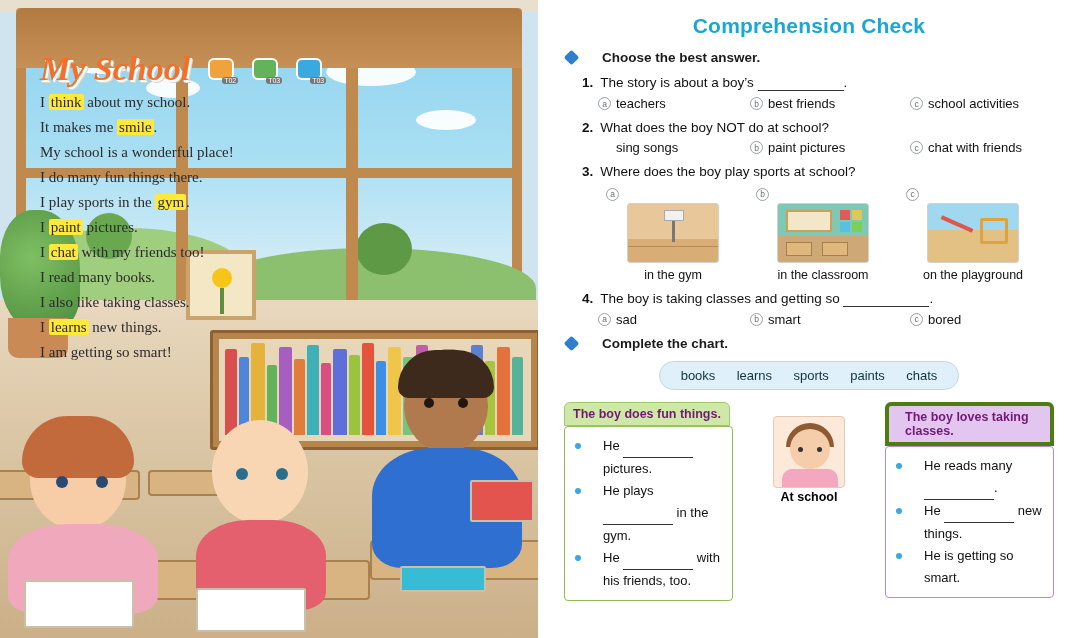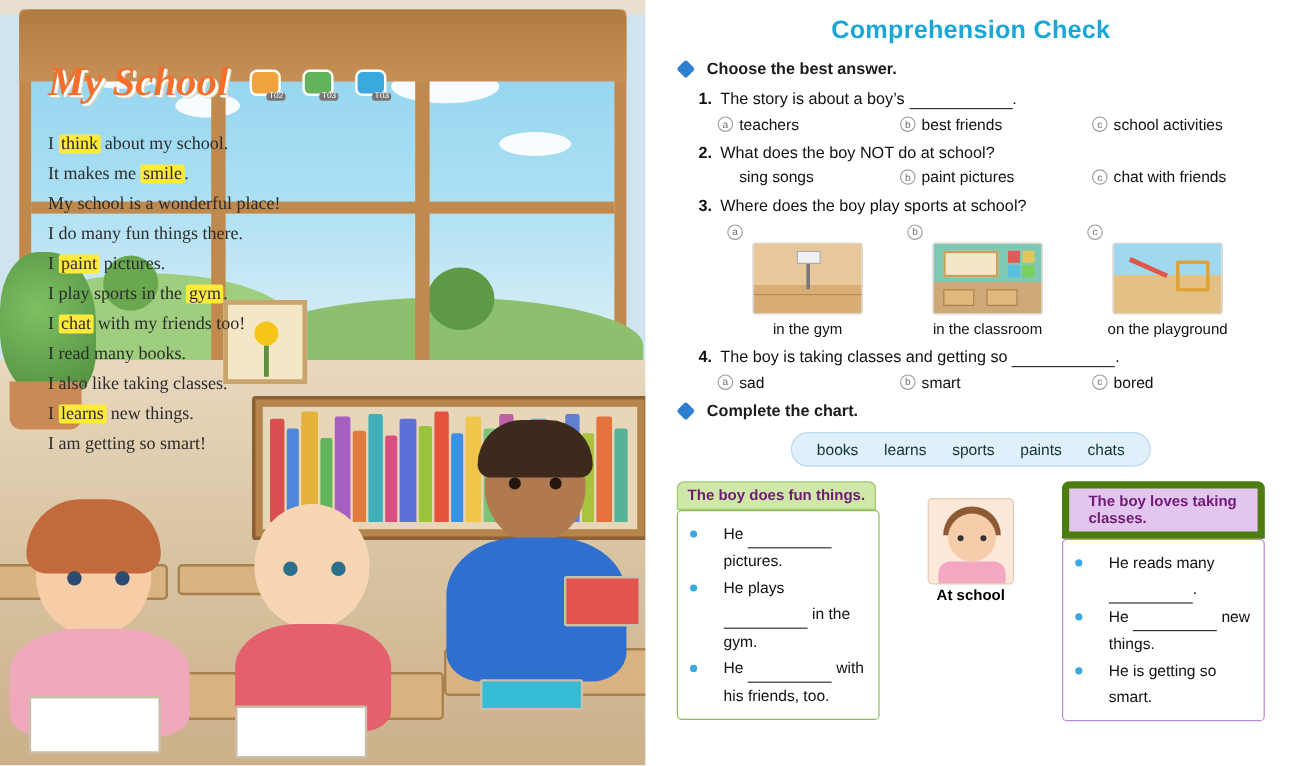--- a/index.html
+++ b/index.html
@@ -73,31 +73,31 @@
   .poem-title {
     font-family:"Liberation Serif", serif; font-style:italic; font-weight:bold;
     font-size:34px; color:#f36f2b; text-shadow:2px 2px 0 #ffffff, 3px 3px 0 #e0d6c2;
     margin:0;
   }
   .audio-badge {
     width:26px; height:22px; border-radius:6px; position:relative;
     display:inline-block; border:2px solid #ffffff;
   }
   .audio-badge .cap { position:absolute; right:-6px; bottom:-6px; font-size:7px; color:#fff; background:#777; border-radius:3px; padding:0 2px;}
-  .poem-lines { margin-top:20px; font-family:"Liberation Serif", serif; font-size:15px; color:#2b2b2b; line-height:25px; }
+  .poem-lines { margin-top:2px; font-family:"Liberation Serif", serif; font-size:15px; color:#2b2b2b; line-height:25px; }
   .poem-lines div { white-space:nowrap; }
   .hl { background:#ffe93b; padding:0 2px; border-radius:2px; }
 
   
   .right { position:relative; width:542px; height:638px; background:#ffffff; padding:0 26px; }
   h2.section {
     text-align:center; color:#1aa7d8; font-size:21px; font-weight:bold; margin:14px 0 12px 0;
     letter-spacing:.2px;
   }
-  .direction { display:flex; align-items:center; gap:12px; margin:0 0 10px 2px; }
+  .direction { display:flex; align-items:center; gap:25px; margin:0 0 10px 2px; }
   .diamond {
     width:11px; height:11px; background:#2f7fd0; transform:rotate(45deg);
     border-radius:2px; flex:none;
   }
   .direction .dtext { font-size:13.5px; font-weight:bold; color:#1b1b1b; }
 
   .q { margin:0 0 9px 0; }
   .q-head { display:flex; gap:7px; font-size:13.5px; color:#111; margin-left:18px; }
   .q-num { font-weight:bold; }
   .blank { border-bottom:1.3px solid #333; display:inline-block; min-width:86px; }
@@ -137,21 +137,21 @@
     border-radius:16px; padding:6px 10px; display:flex; justify-content:space-around;
     font-size:13px; color:#133;
   }
   .chart-row { display:flex; gap:10px; position:relative; }
   .chart-col { width:195px; }
   .chart-head {
     font-size:12.5px; font-weight:bold; color:#701a75; padding:4px 8px; border-radius:6px 6px 0 0;
     display:inline-block;
   }
   .head-green { background:#cfe8a8; border:1px solid #9fc96d; }
-  .head-purple { background:#e3c6ef; border:6px solid #4d7c0f;padding-left:16px; }
+  .head-purple { background:#e3c6ef; border:4px solid #4d7c0f;padding-left:16px; }
   .chart-box {
     border:1.5px solid #8fbb5a; border-radius:4px; padding:8px 10px; font-size:13px; color:#111;
     line-height:22px; background:#fff;
   }
   .chart-box.purple { border-color:#b98ad0; }
   .bullet { display:flex; gap:22px; align-items:flex-start; }
   .bullet .dot { width:6px; height:6px; border-radius:50%; background:#3aa9e0; margin-top:8px; flex:none; }
   .blank-s { border-bottom:1.2px solid #333; display:inline-block; min-width:70px; }
 
   .center-kid {
@@ -270,22 +270,22 @@
         </span>
         <span class="audio-badge" style="background:#3aa9e0;">
           <span class="cap">T03</span>
         </span>
       </div>
       <div class="poem-lines" id="poem-lines">
           <div><span>I </span><span class="hl">think</span><span> about my school.</span></div>
           <div><span>It makes me </span><span class="hl">smile</span><span>.</span></div>
           <div><span>My school is a wonderful place!</span></div>
           <div><span>I do many fun things there.</span></div>
+          <div><span>I play sports in the </span><span class="hl">gym</span><span>.</span></div>
           <div><span>I </span><span class="hl">paint</span><span> pictures.</span></div>
-          <div><span>I play sports in the </span><span class="hl">gym</span><span>.</span></div>
           <div><span>I </span><span class="hl">chat</span><span> with my friends too!</span></div>
           <div><span>I read many books.</span></div>
           <div><span>I also like taking classes.</span></div>
           <div><span>I </span><span class="hl">learns</span><span> new things.</span></div>
           <div><span>I am getting so smart!</span></div>
         </div>
     </div>
   </div>
 
   <div class="divider"></div>

